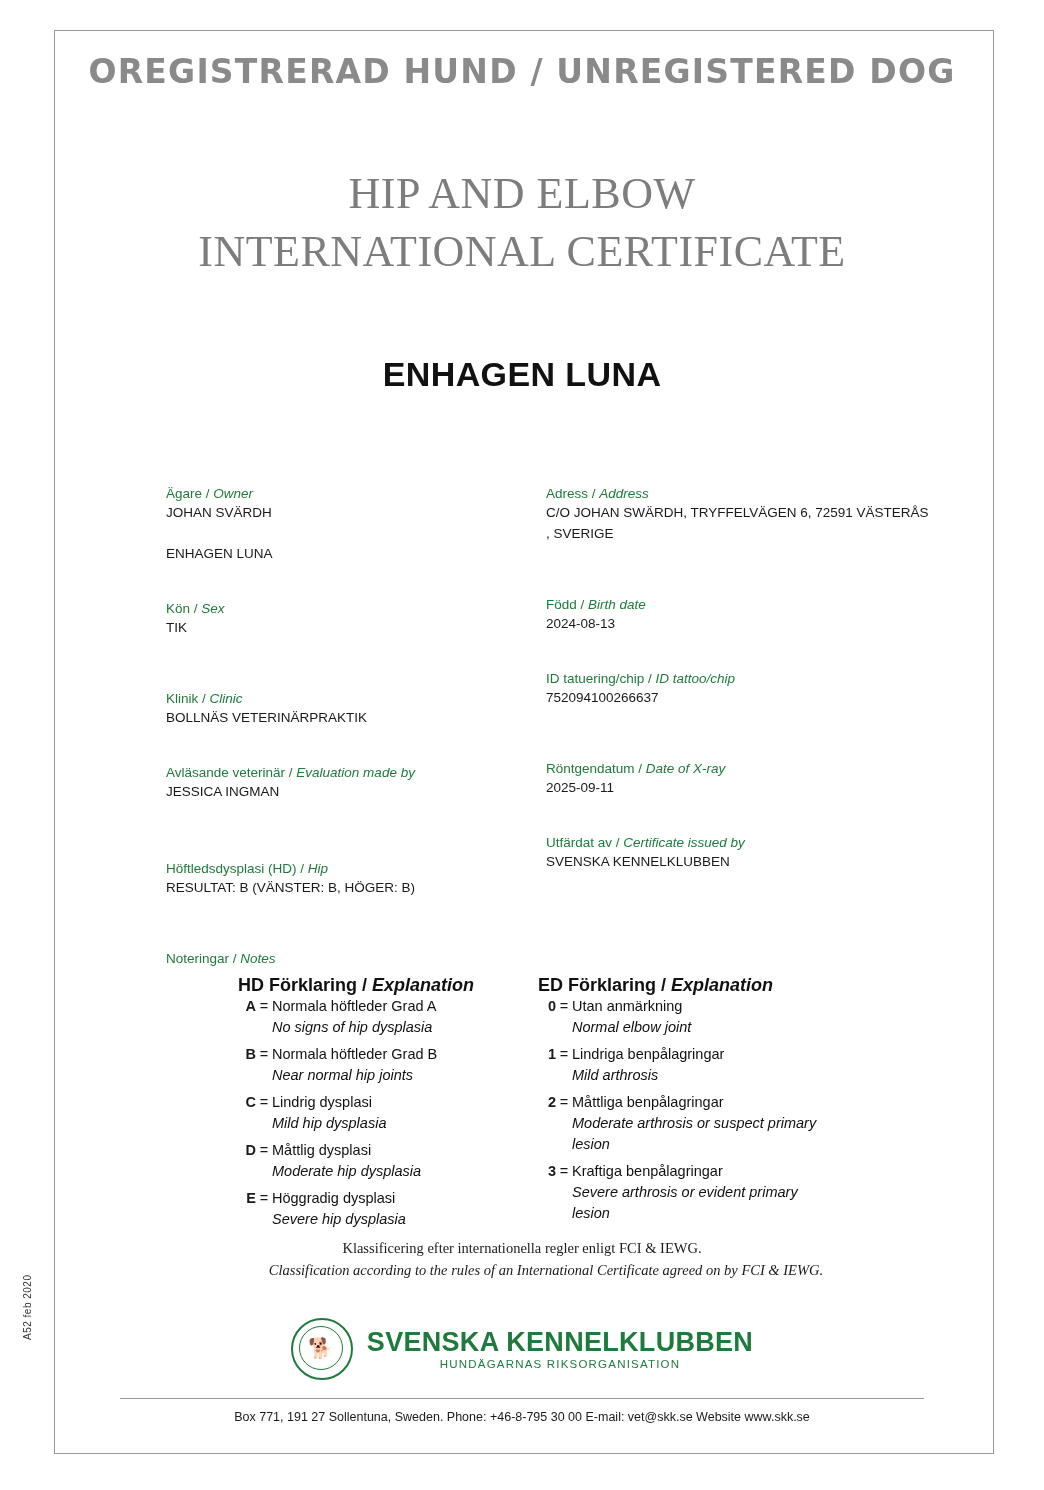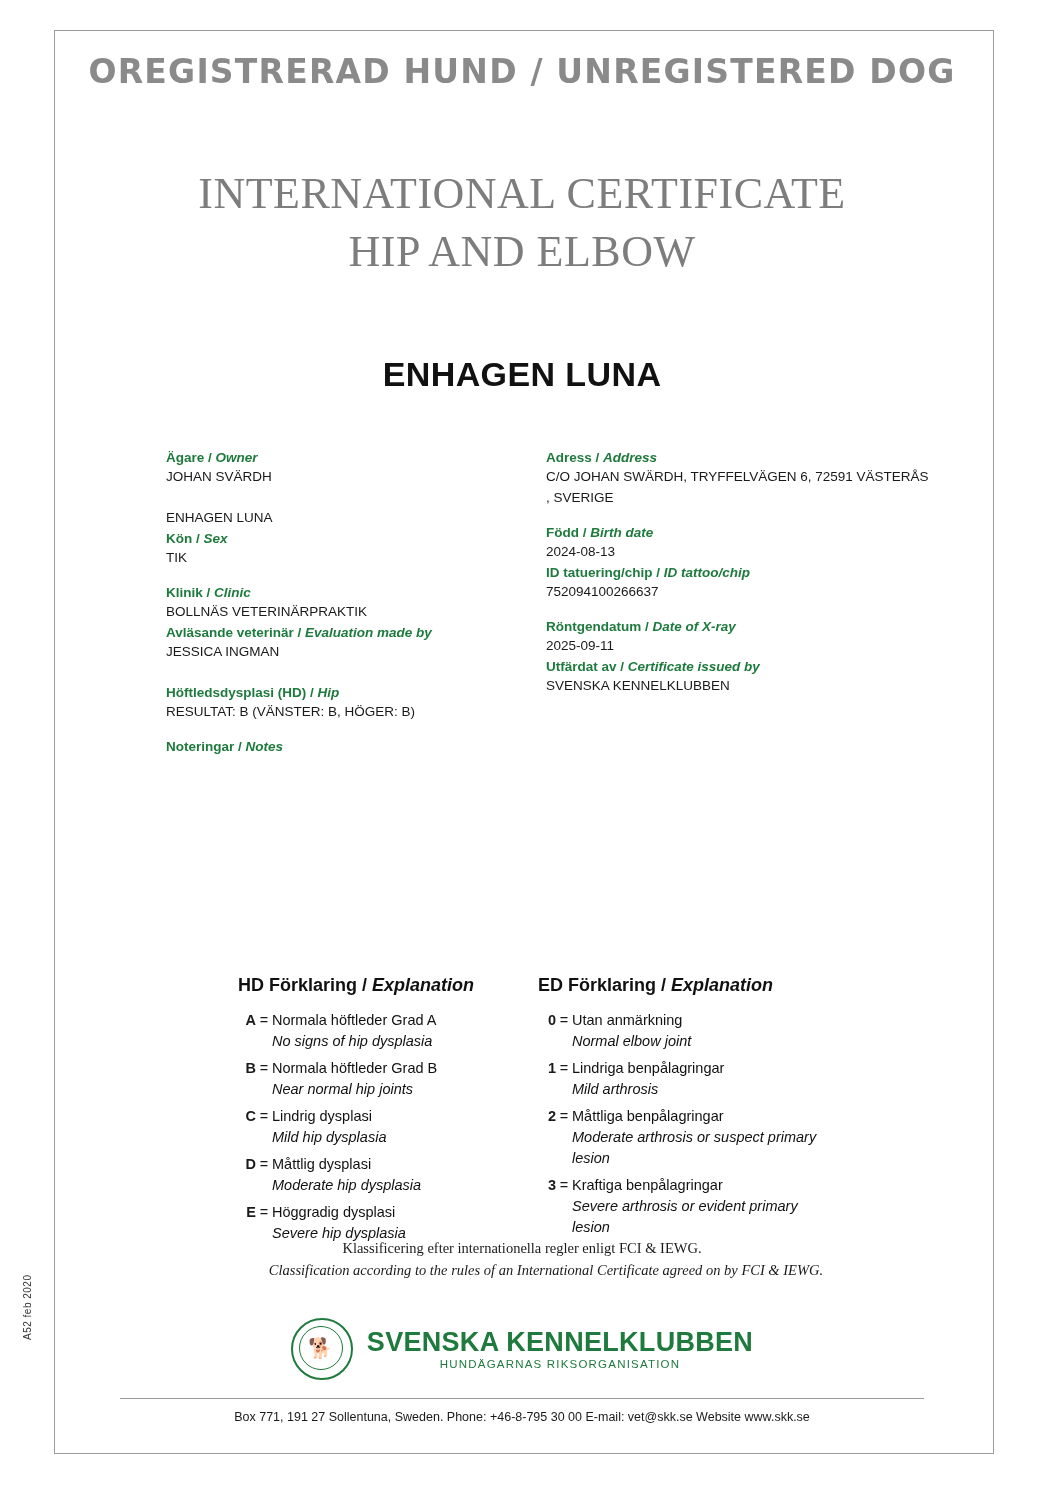--- a/index.html
+++ b/index.html
@@ -88,23 +88,24 @@
     left: 166px;
     width: 360px;
   }
   .col-right {
     position: absolute;
     left: 546px;
     width: 420px;
   }
   .lbl {
     font-size: 13.5px;
-    font-weight: bold;
+    font-weight: normal;
     color: #1f7a3d;
     line-height: 19px;
+    margin-top: 36px;
   }
   .lbl .it {
     font-style: italic;
   }
   .val {
     font-size: 13.5px;
     color: #1a1a1a;
     line-height: 19px;
     margin-bottom: 2px;
   }
@@ -119,21 +120,21 @@
   }
   .expl-col {
     position: absolute;
   }
   .expl-hd { left: 238px; width: 280px; }
   .expl-ed { left: 538px; width: 300px; }
   .expl-title {
     font-size: 18px;
     font-weight: bold;
     color: #111;
-    margin-bottom: 14px;
+    margin-bottom: 0;
   }
   .expl-title .it { font-style: italic; }
   .expl-row {
     display: flex;
     margin-bottom: 6px;
     font-size: 14.5px;
     line-height: 21px;
   }
   .expl-key {
     width: 18px;
@@ -229,22 +230,22 @@
 <body>
 
 <div class="page">
   <div class="frame"></div>
 
   <div class="sidecode">A52  feb 2020</div>
 
   <div class="header-top">OREGISTRERAD HUND / UNREGISTERED DOG</div>
 
   <div class="title-block">
+    <div class="title-line">HIP AND ELBOW</div>
     <div class="title-line">INTERNATIONAL CERTIFICATE</div>
-    <div class="title-line">HIP AND ELBOW</div>
   </div>
 
   <div class="dog-name">ENHAGEN LUNA</div>
 
   <div class="fields">
 
     <div class="col-left">
       <div class="lbl"><span>Ägare / </span><span class="it">Owner</span></div>
       <div class="val">JOHAN SVÄRDH</div>
 

